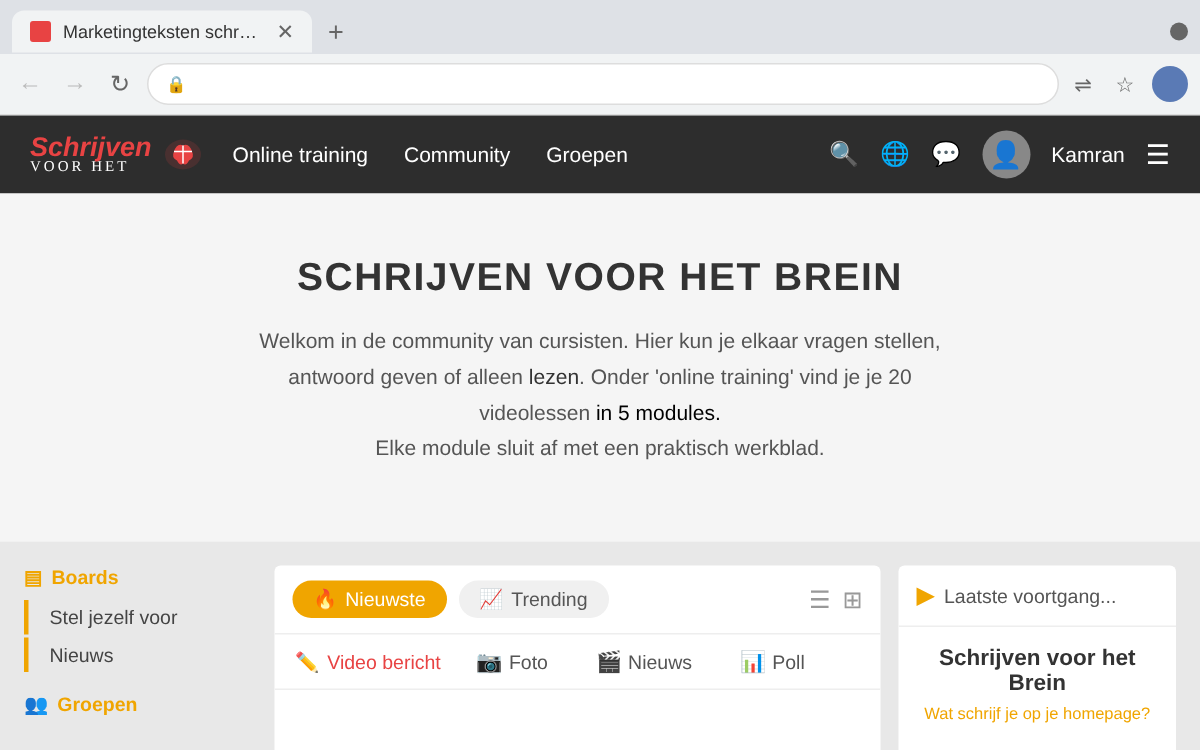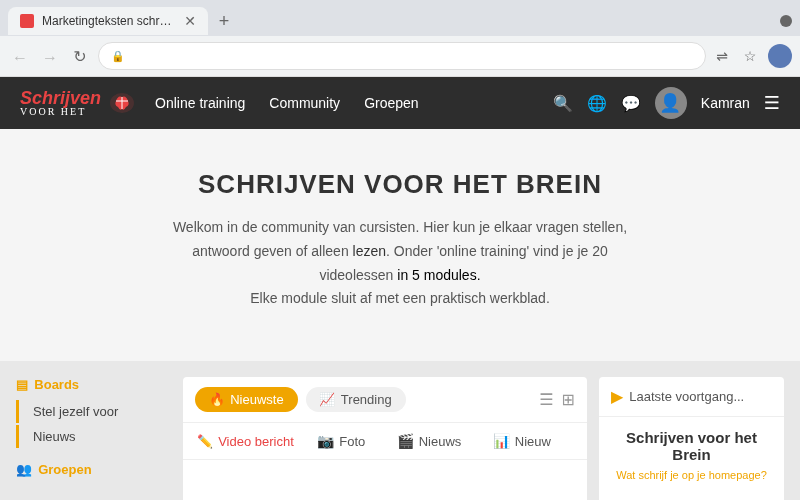--- a/index.html
+++ b/index.html
@@ -507,21 +507,21 @@
         <div class="post-type">
           <span class="post-type-icon">📷</span>
           <span>Foto</span>
         </div>
         <div class="post-type">
           <span class="post-type-icon">🎬</span>
           <span>Nieuws</span>
         </div>
         <div class="post-type">
           <span class="post-type-icon">📊</span>
-          <span>Nieuw</span>
+          <span>Poll</span>
         </div>
       </div>
     </div>
 
     <div class="right-panel">
       <div class="right-panel-header">
         <span class="play-icon">▶</span>
         <span class="right-panel-title">Laatste voortgang...</span>
       </div>
       <div class="right-panel-body">

